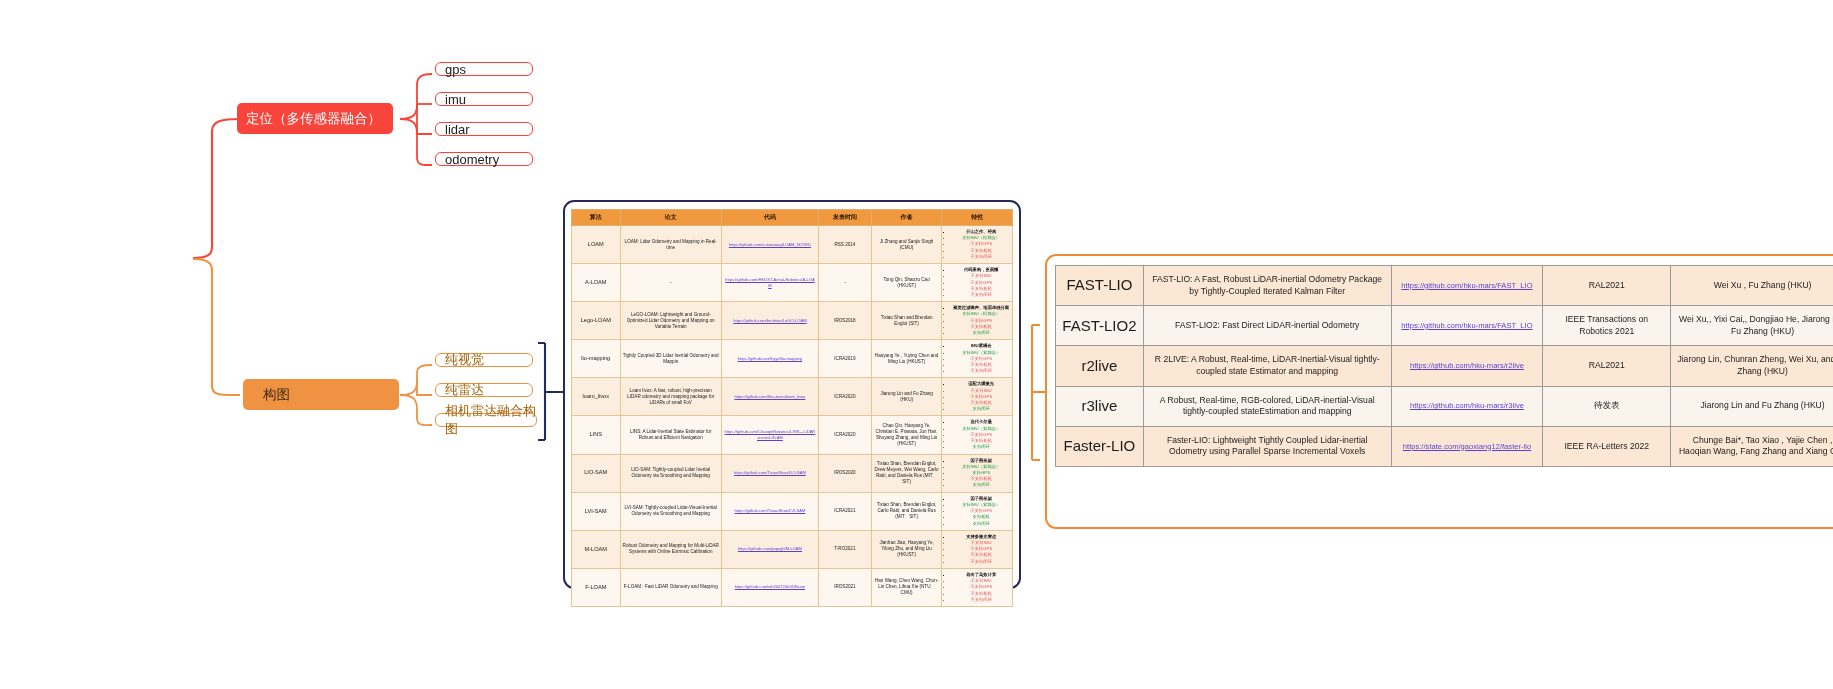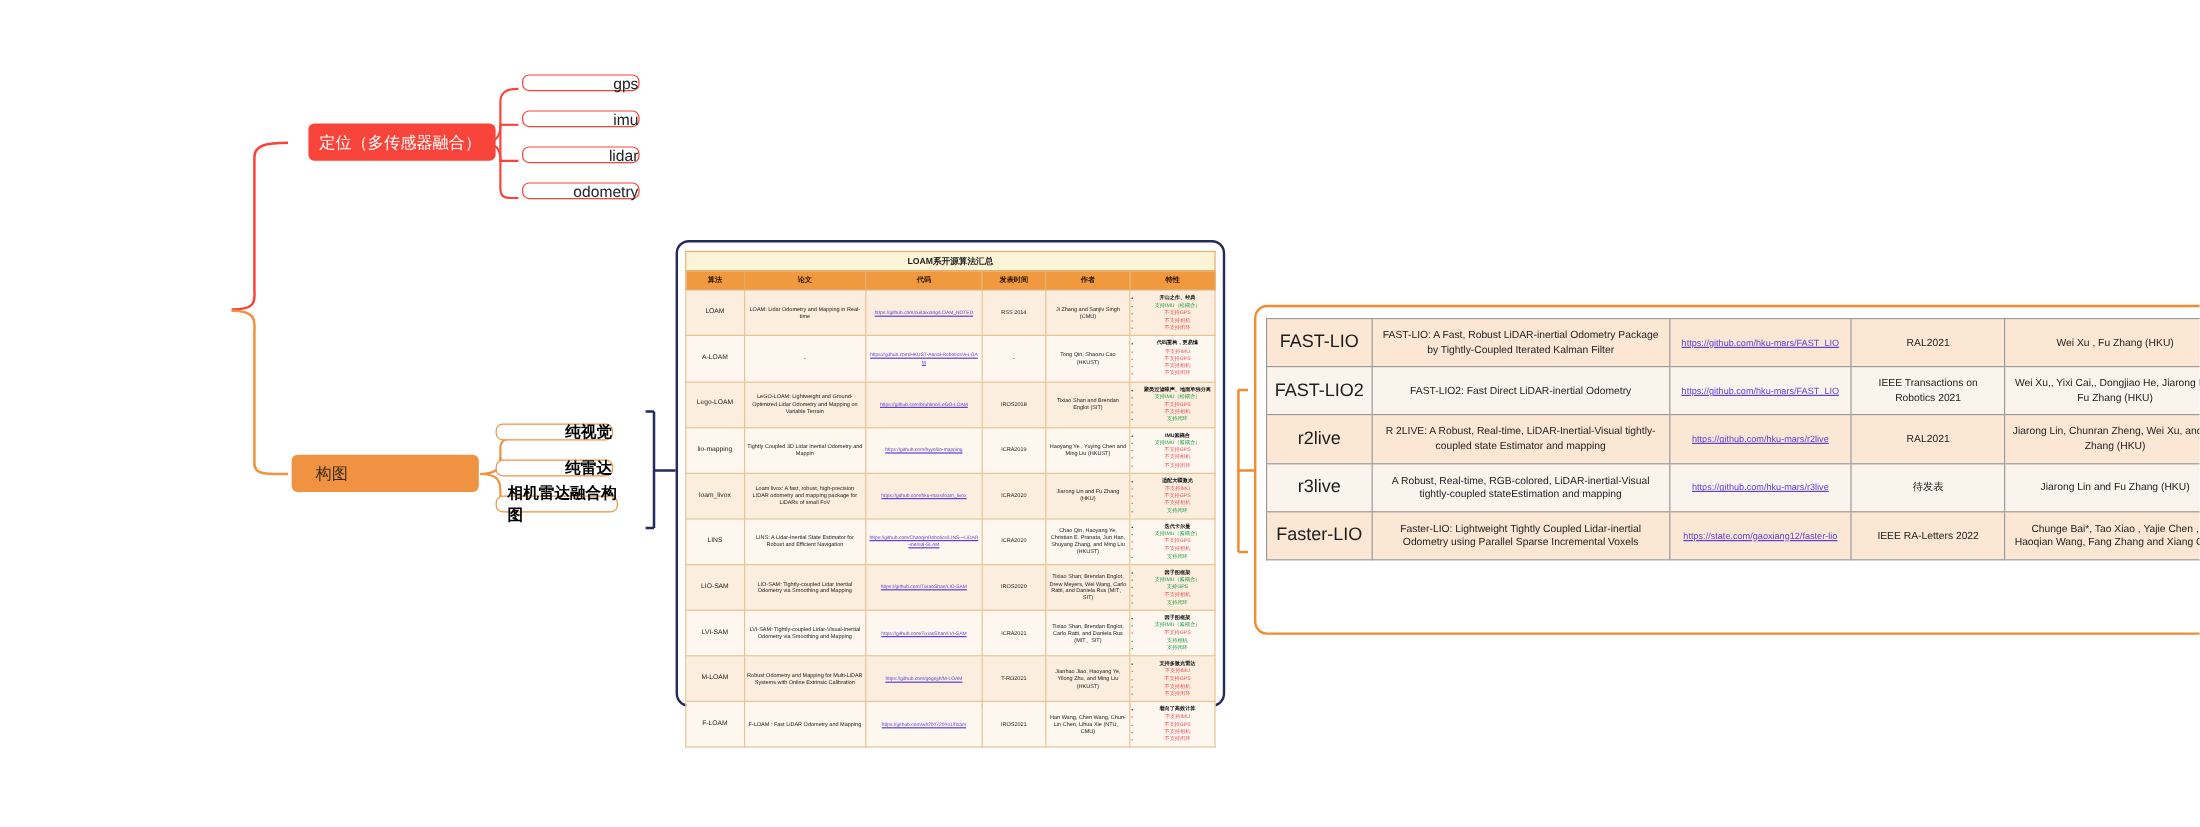--- a/index.html
+++ b/index.html
@@ -10,38 +10,38 @@
   .canvas{position:absolute;inset:0;}
 
   
   .root-node{
     position:absolute;left:20px;top:234px;width:172px;height:48px;
     border:2.5px solid #1b1f3b;border-radius:9px;background:#fff;
     display:flex;align-items:center;justify-content:center;
     font-size:17px;color:#111428;letter-spacing:.2px;
   }
   .node-loc{
-    position:absolute;left:257px;top:103px;width:156px;height:31px;
+    position:absolute;left:237px;top:103px;width:156px;height:31px;
     background:#f8443a;border-radius:5px;color:#fff;
     display:flex;align-items:center;padding-left:9px;box-sizing:border-box;
     font-size:13.5px;
   }
   .node-map{
     position:absolute;left:243px;top:379px;width:156px;height:31px;
     background:#ef9242;border-radius:5px;color:#3b2a12;
     display:flex;align-items:center;padding-left:20px;box-sizing:border-box;
     font-size:13.5px;
   }
   .leaf{
     position:absolute;box-sizing:border-box;height:14px;
     border-radius:6px;display:flex;align-items:center;
-    padding-left:9px;background:#fff;font-size:13px;color:#222;justify-content:flex-end;
+    padding-left:9px;background:#fff;font-size:13px;color:#222;
   }
   .leaf.red{border:1.6px solid #f8443a;width:98px;left:435px;}
-  .leaf.org{border:1.6px solid #ef9242;color:#000000;left:413px;font-weight:bold;}
+  .leaf.org{border:1.6px solid #ef9242;color:#a16207;left:435px;}
 
   svg.links{position:absolute;left:0;top:0;width:1833px;height:689px;pointer-events:none;}
 
   
   .panel{
     position:absolute;background:#fff;box-sizing:border-box;
   }
   .panel-loam{
     left:563px;top:200px;width:458px;height:389px;
     border:2.2px solid #232a5c;border-radius:11px;padding:7px 6px;
@@ -148,23 +148,20 @@
     <table class="t-loam">
       <colgroup>
         <col style="width:11%">
           <col style="width:23%">
           <col style="width:22%">
         <col style="width:12%">
           <col style="width:16%">
           <col style="width:16%">
       </colgroup>
       <tbody>
-          <tr>
-        <td class="cap" colspan="6">LOAM系开源算法汇总</td>
-      </tr>
       <tr>
         <th>算法</th>
         <th>论文</th>
         <th>代码</th>
         <th>发表时间</th>
         <th>作者</th>
         <th>特性</th>
       </tr>
       </tbody>
         <tbody id="loam-body">

